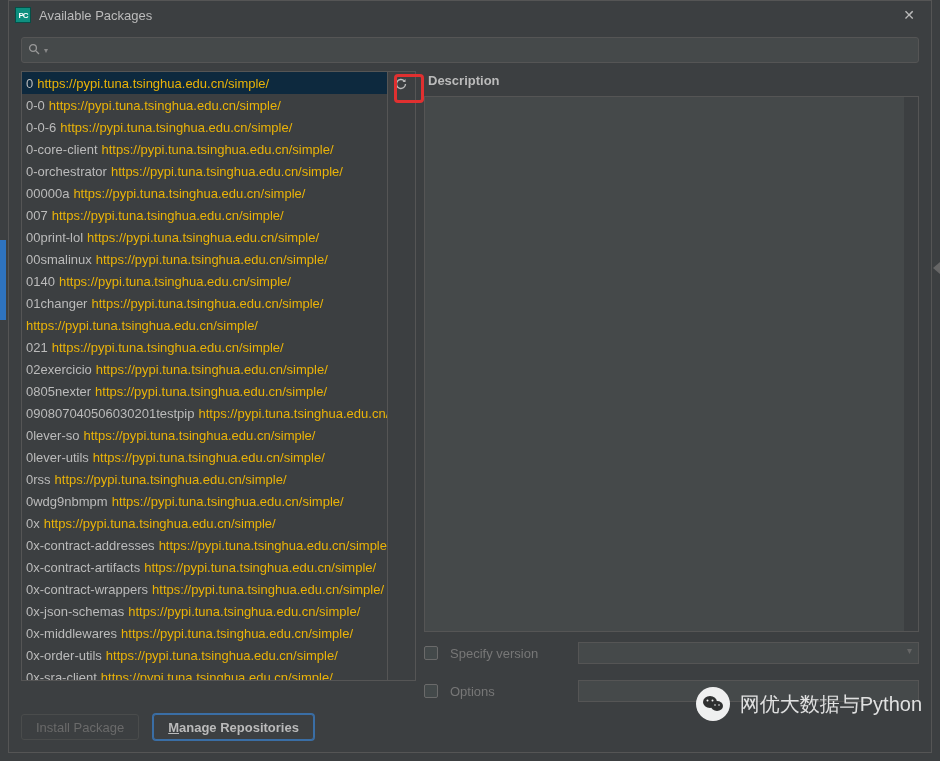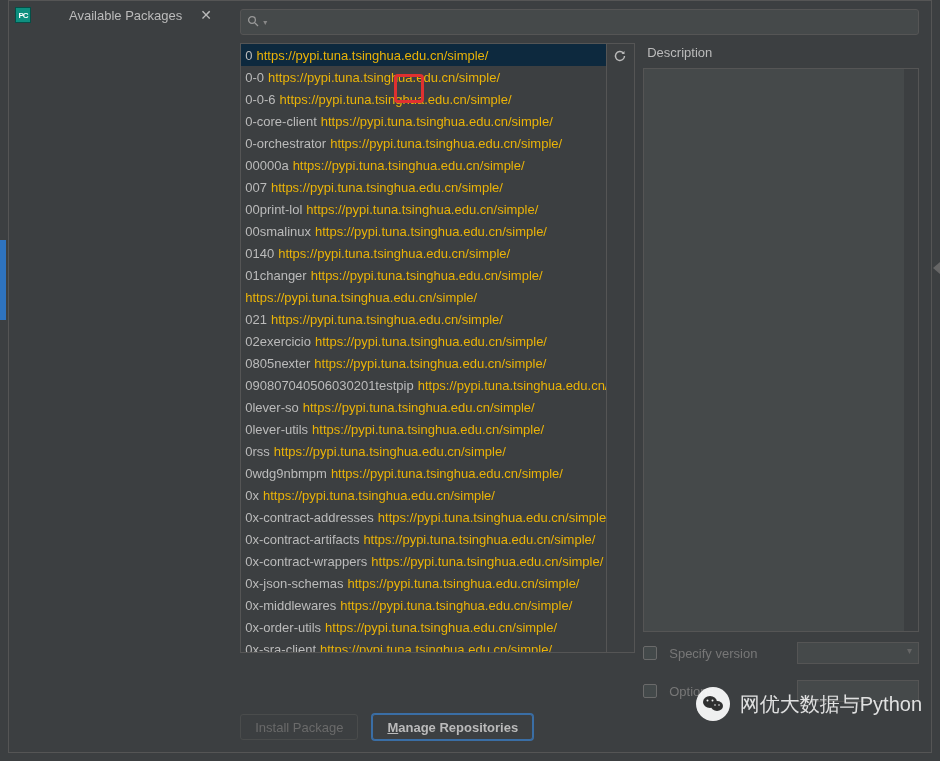--- a/index.html
+++ b/index.html
@@ -12,38 +12,39 @@
     color: #bbbbbb;
     overflow: hidden;
     position: relative;
   }
   .dialog {
     position: absolute;
     left: 8px; top: 0; right: 8px; bottom: 8px;
     background: #3c3f41;
     border: 1px solid #555;
     display: flex;
+    flex-direction: column;
   }
   .titlebar {
     height: 28px;
     display: flex;
     align-items: center;
     padding: 0 6px;
     gap: 8px;
     color: #bbb;
   }
   .app-icon {
     width: 16px; height: 16px;
     background: #0e8f7f;
     border: 1px solid #054f47;
     display: flex; align-items: center; justify-content: center;
     font-size: 8px; font-weight: bold; color: #fff;
     letter-spacing: -1px;
   }
-  .titlebar .title { flex: 1; font-size: 13px; color: #bbb; margin-left: 30px; }
+  .titlebar .title { flex: 1; font-size: 13px; color: #bbb; }
   .close-btn { width: 32px; text-align: center; color: #bbb; font-size: 14px; cursor: pointer; }
   .content {
     flex: 1;
     display: flex;
     flex-direction: column;
     padding: 8px 12px 12px 12px;
     gap: 8px;
   }
   .search-row {
     background: #45494a;
@@ -108,21 +109,21 @@
     border-radius: 4px;
     pointer-events: none;
     z-index: 10;
   }
   .right-col {
     flex: 1;
     display: flex;
     flex-direction: column;
     gap: 6px;
   }
-  .desc-label { color: #bbb; padding: 2px 4px; }
+  .desc-label { color: #bbb; padding: 2px 4px; font-weight: bold; }
   .desc-area {
     flex: 1;
     background: #45494a;
     border: 1px solid #555;
     margin-bottom: 4px;
     position: relative;
   }
   .desc-scroll {
     position: absolute; right: 0; top: 0; bottom: 0; width: 14px;
     background: #3c3f41;

